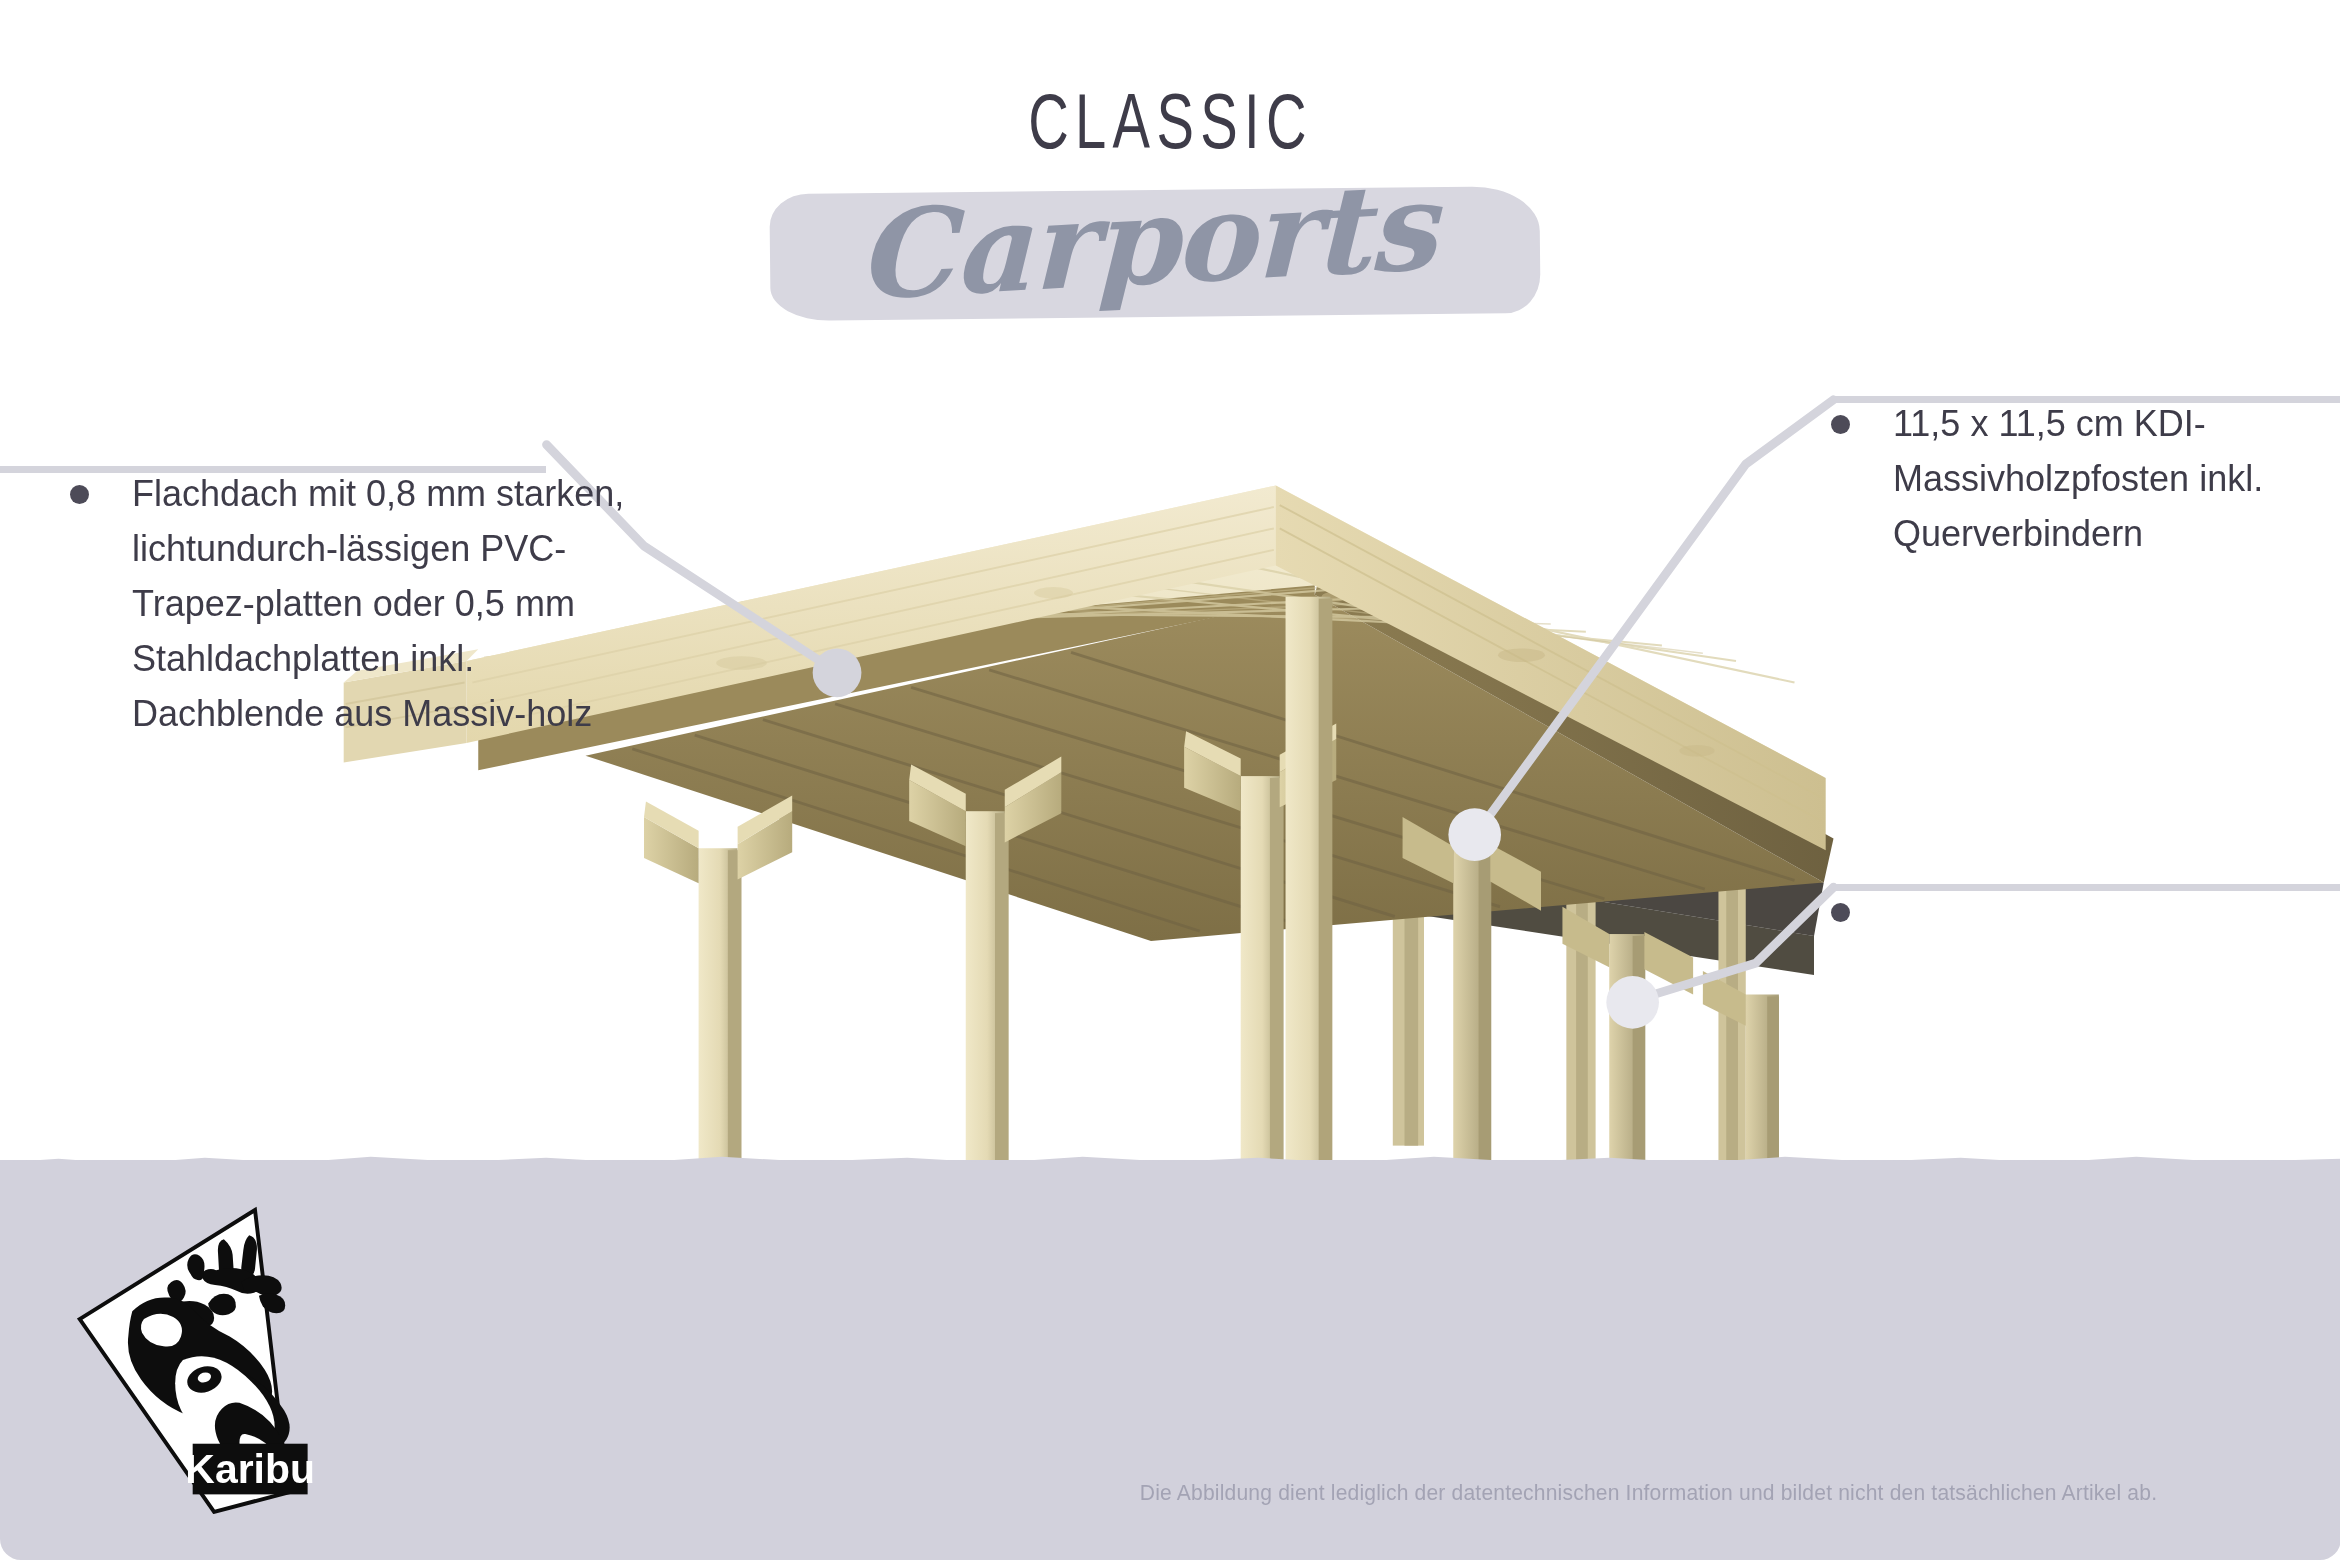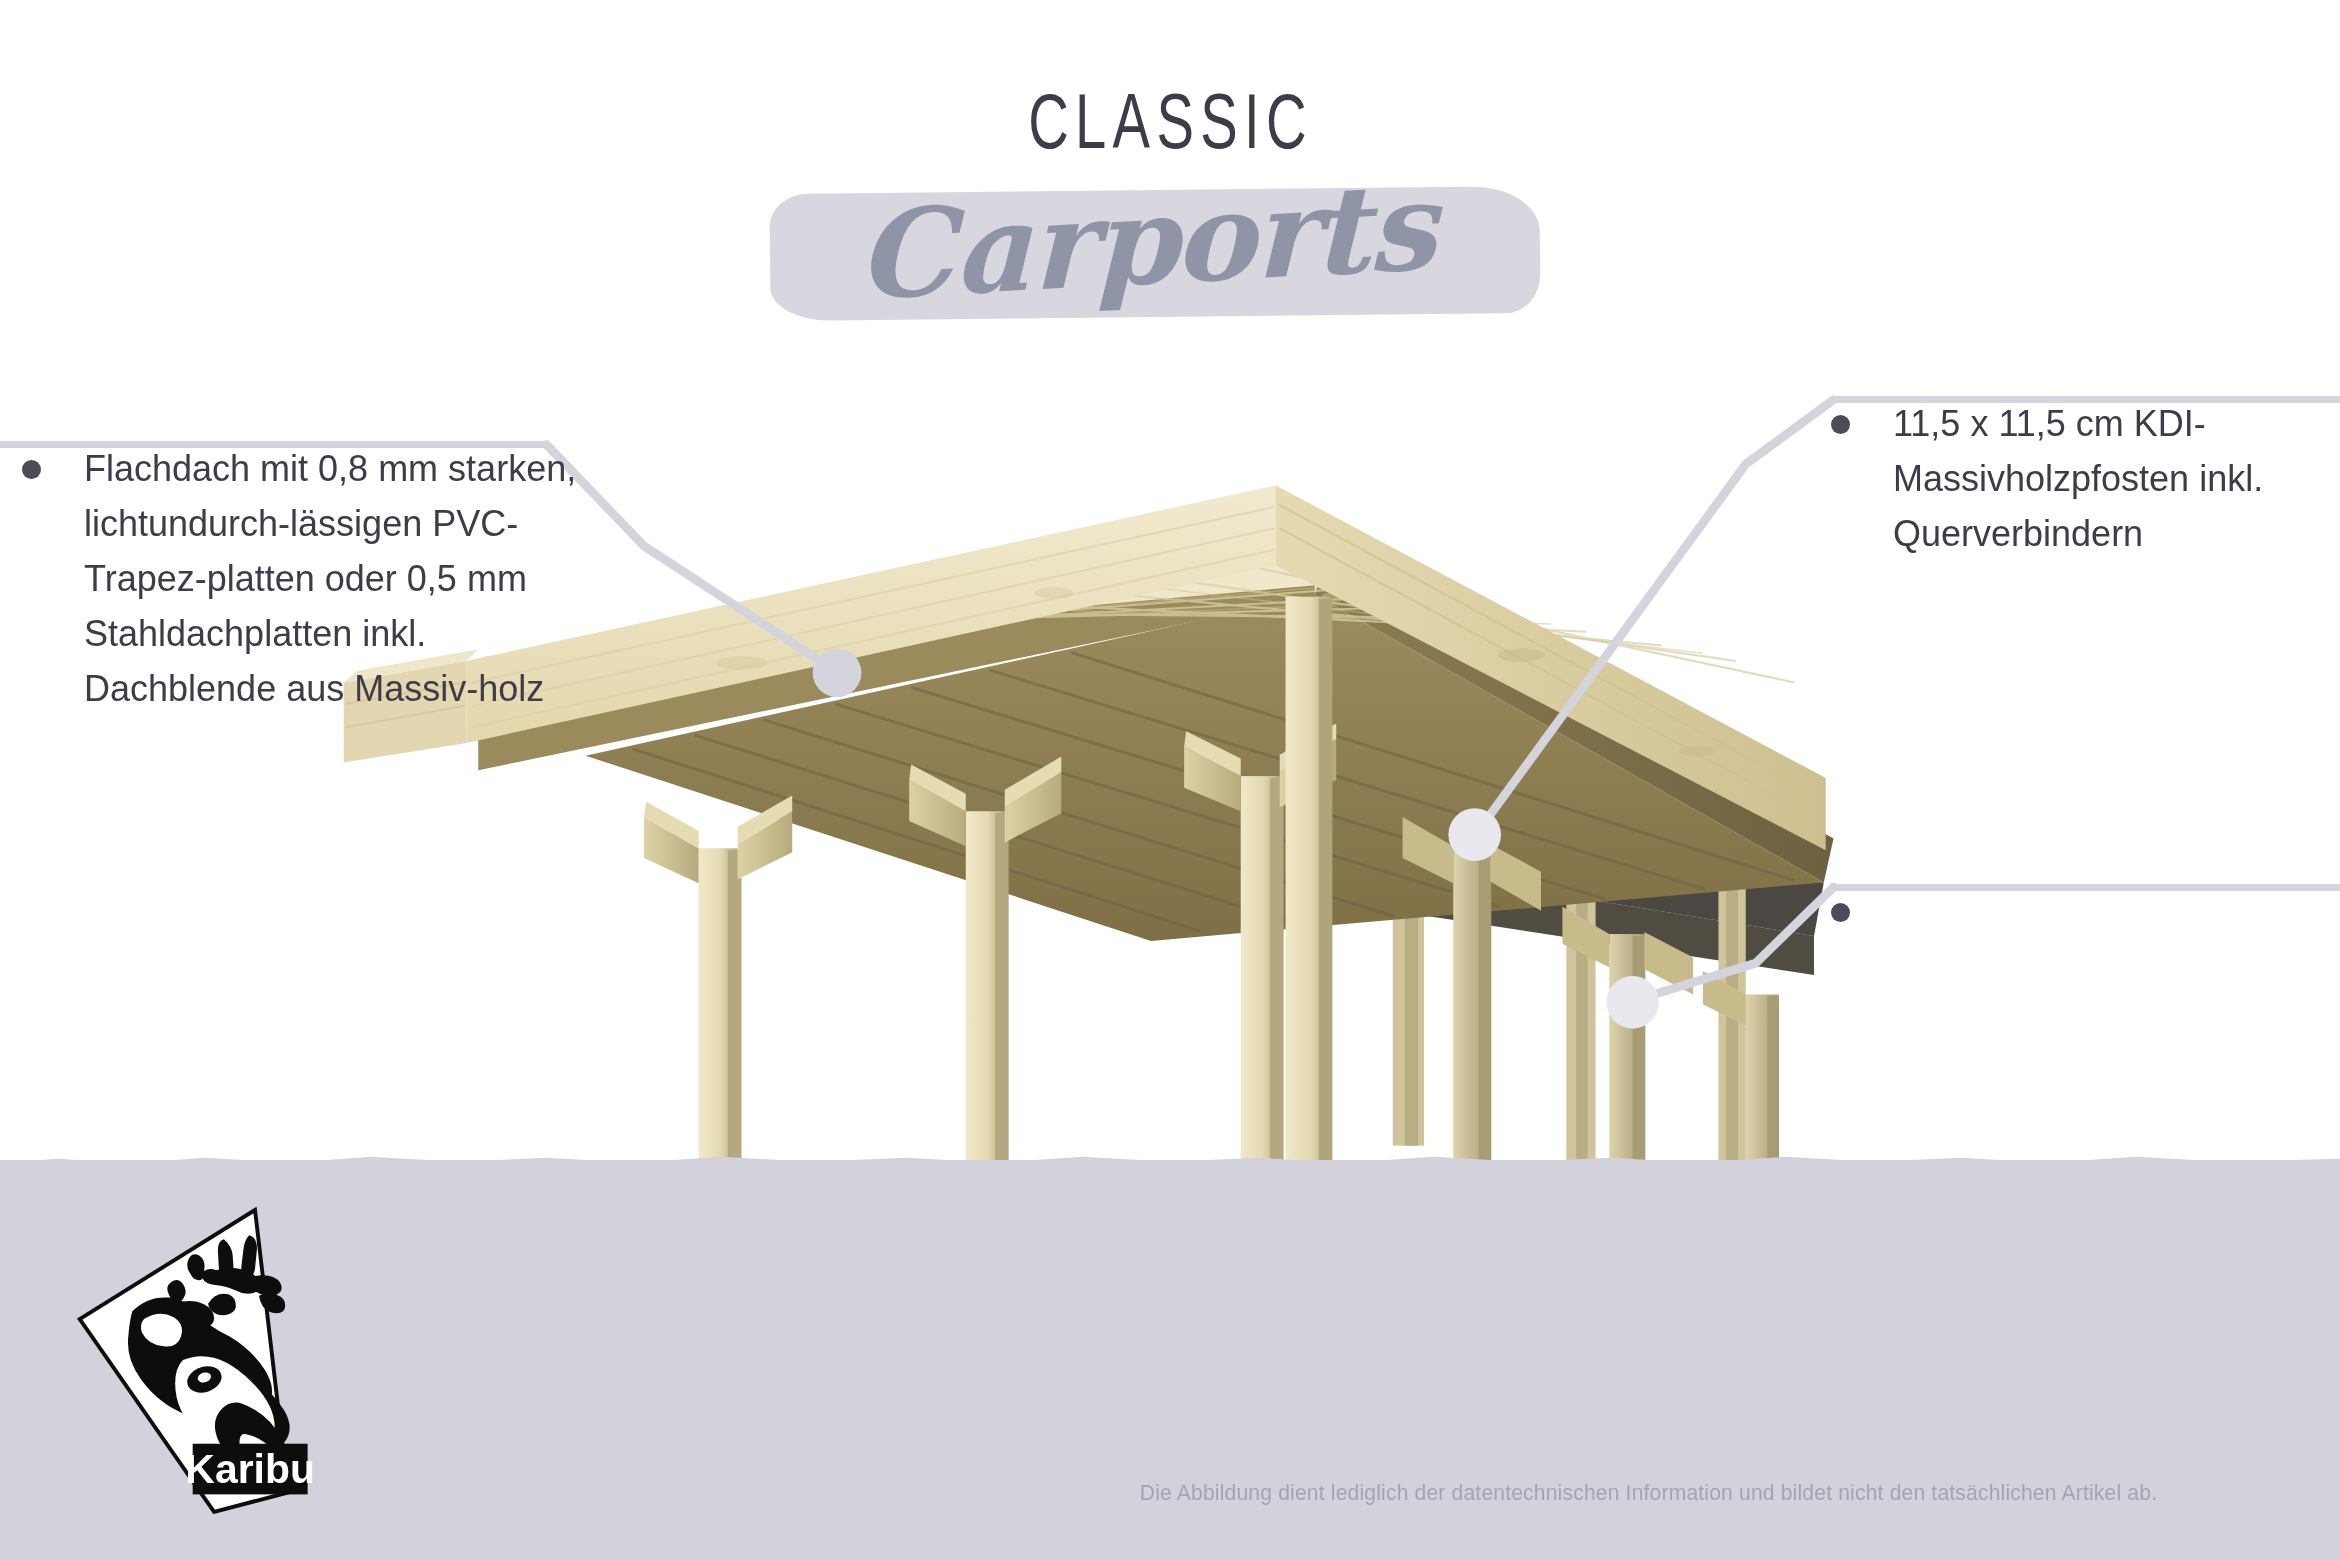--- a/index.html
+++ b/index.html
@@ -1,17 +1,17 @@
 <!DOCTYPE html>
 <html><head>
 <meta charset="utf-8">
 <style>
   html,body{margin:0;padding:0;background:#fff;}
   body{width:2341px;height:1560px;overflow:hidden;font-family:"Liberation Sans",sans-serif;}
-  #stage{position:relative;width:2341px;height:1560px;background:#ffffff;overflow:hidden;}
+  #stage{position:relative;width:2341px;height:1560px;background:#ffffff;overflow:hidden;border-radius:21px;}
 
   
   .ground{position:absolute;left:0;bottom:0;width:2341px;height:400px;background:#d2d1dc;}
   .ground-edge{position:absolute;left:0;top:-8.8px;width:2341px;height:17.6px;}
 
   
   .title-classic{
     position:absolute;left:0;top:76px;width:2341px;text-align:center;
     font-family:"Liberation Sans",sans-serif;
     font-size:78px;letter-spacing:8.8px;color:#3e3c49;font-weight:400;
@@ -33,21 +33,21 @@
   .callout .rule{position:absolute;height:6.8px;background:#d4d4dc;}
   .callout ul{margin:0;padding:0;list-style:none;}
   .callout li{position:relative;padding-left:84px;}
   .callout .bullet{position:absolute;left:21.5px;top:18.5px;width:19.5px;height:19.5px;border-radius:50%;background:#4d4b58;}
   .callout .txt{
     font-family:"Liberation Sans",sans-serif;
     font-size:36px;line-height:55px;color:#3e3c49;white-space:pre-line;
     transform:scaleX(.95);transform-origin:0 0;
   }
 
-  #callout-left{left:0px;top:441px;width:624px;}
+  #callout-left{left:0px;top:466px;width:624px;padding-left:48px;}
   #callout-left .rule{left:0px;top:0px;width:546px;}
   #callout-right-top{left:1809px;top:396px;width:546px;}
   #callout-right-top .rule{left:23.4px;top:0px;width:523px;}
   #callout-right-bottom{left:1809px;top:884px;width:546px;}
   #callout-right-bottom .rule{left:23.4px;top:0px;width:523px;}
 
   
   #leaders{position:absolute;left:0;top:0;width:2341px;height:1560px;pointer-events:none;}
 
   

